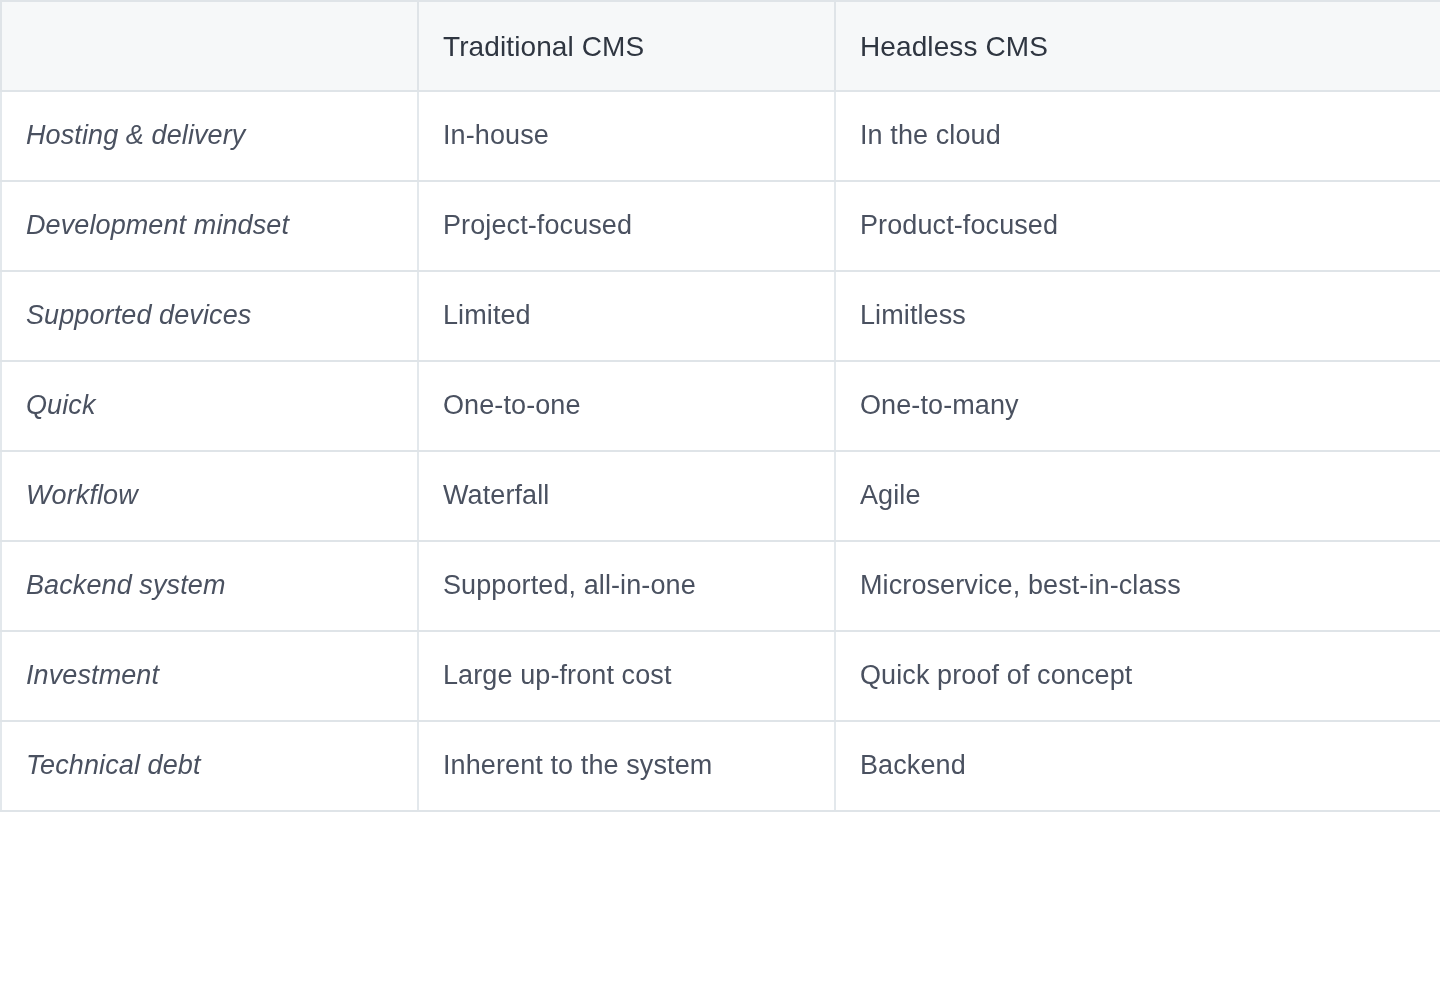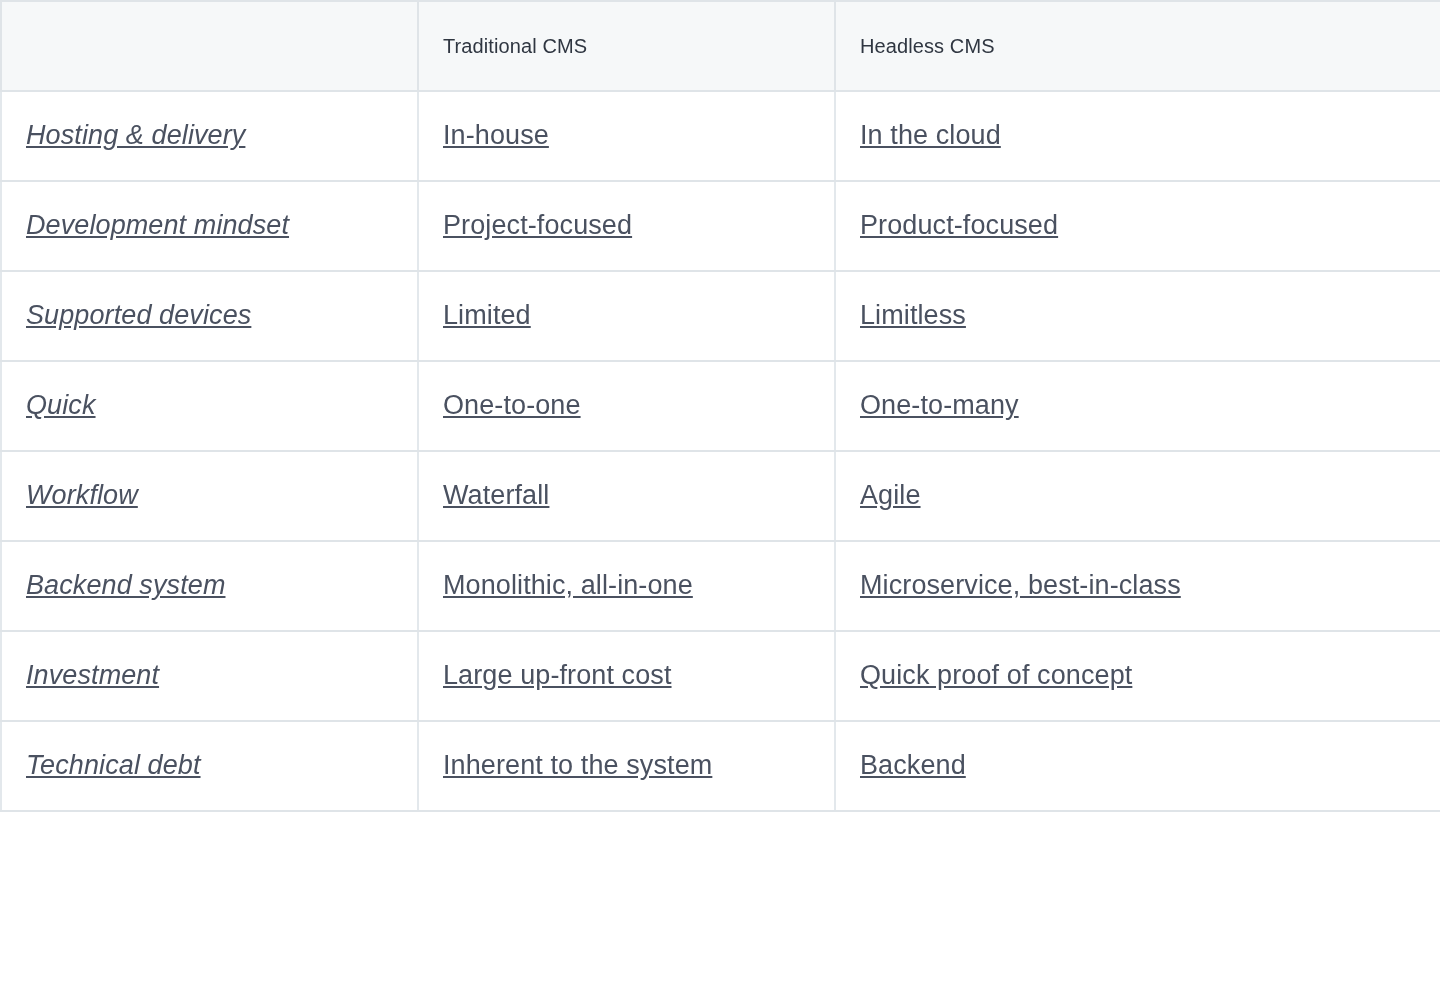--- a/index.html
+++ b/index.html
@@ -29,21 +29,21 @@
   thead tr {
     background: #f6f8f9;
   }
   thead th {
     height: 90px;
     box-sizing: border-box;
     padding: 0 24px;
     text-align: left;
     vertical-align: middle;
     font-weight: 400;
-    font-size: 20px;
+    font-size: 28px;
     line-height: 1.25;
     letter-spacing: 0.1px;
     color: #2f3641;
     border-right: 2px solid #dfe4e8;
     border-bottom: 2px solid #dfe4e8;
     border-top: 2px solid #dfe4e8;
   }
   thead th.th-first {
     border-left: 2px solid #dfe4e8;
   }
@@ -58,21 +58,20 @@
     padding: 0 24px;
     text-align: left;
     vertical-align: middle;
     font-size: 27px;
     line-height: 1.3;
     letter-spacing: 0.1px;
     color: #4a5160;
     background: #ffffff;
     border-right: 2px solid #e3e8ec;
     border-bottom: 2px solid #dfe4e8;
-    text-decoration: underline;
   }
   tbody td.td-first {
     border-left: 2px solid #e3e8ec;
     font-style: italic;
   }
   tbody td.td-last {
     border-right: 2px solid #be185d;
   }
   tbody tr:last-child td {
     border-bottom: 2px solid #dfe4e8;
@@ -115,21 +114,21 @@
         <td>One-to-one</td>
         <td class="td-last">One-to-many</td>
       </tr>
       <tr>
         <td class="td-first">Workflow</td>
         <td>Waterfall</td>
         <td class="td-last">Agile</td>
       </tr>
       <tr>
         <td class="td-first">Backend system</td>
-        <td>Monolithic, all-in-one</td>
+        <td>Supported, all-in-one</td>
         <td class="td-last">Microservice, best-in-class</td>
       </tr>
       <tr>
         <td class="td-first">Investment</td>
         <td>Large up-front cost</td>
         <td class="td-last">Quick proof of concept</td>
       </tr>
       <tr>
         <td class="td-first">Technical debt</td>
         <td>Inherent to the system</td>

